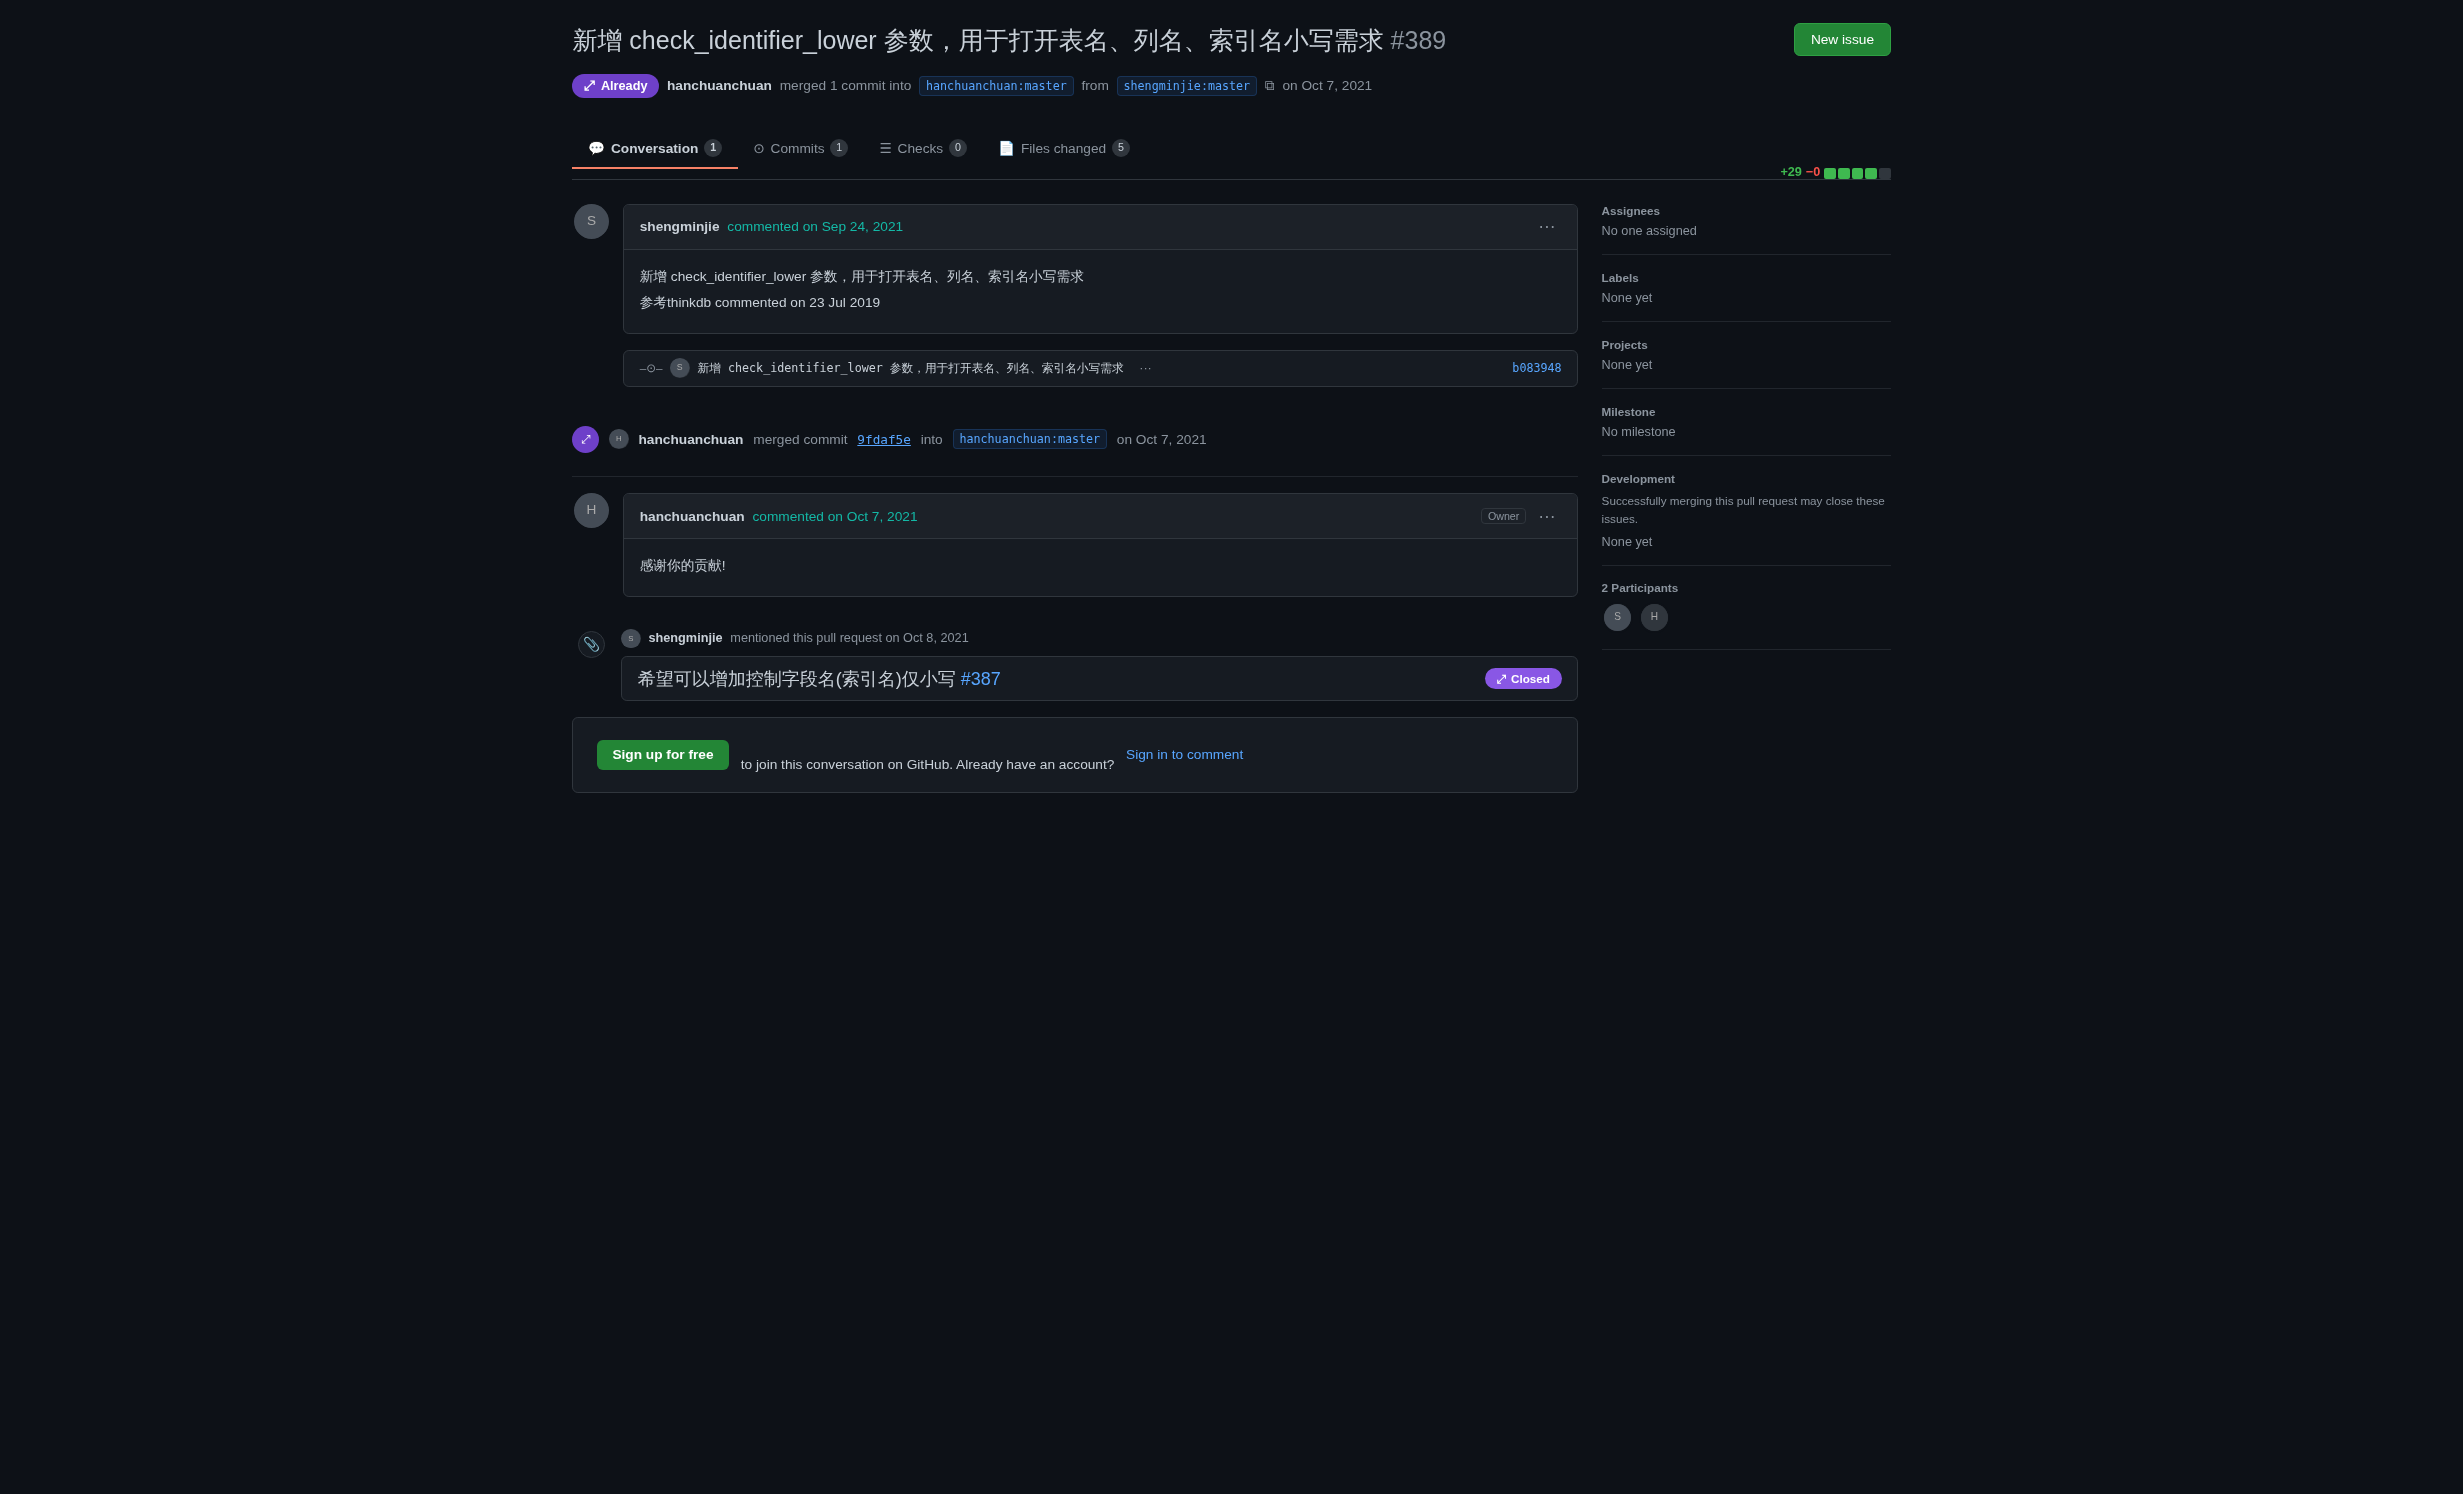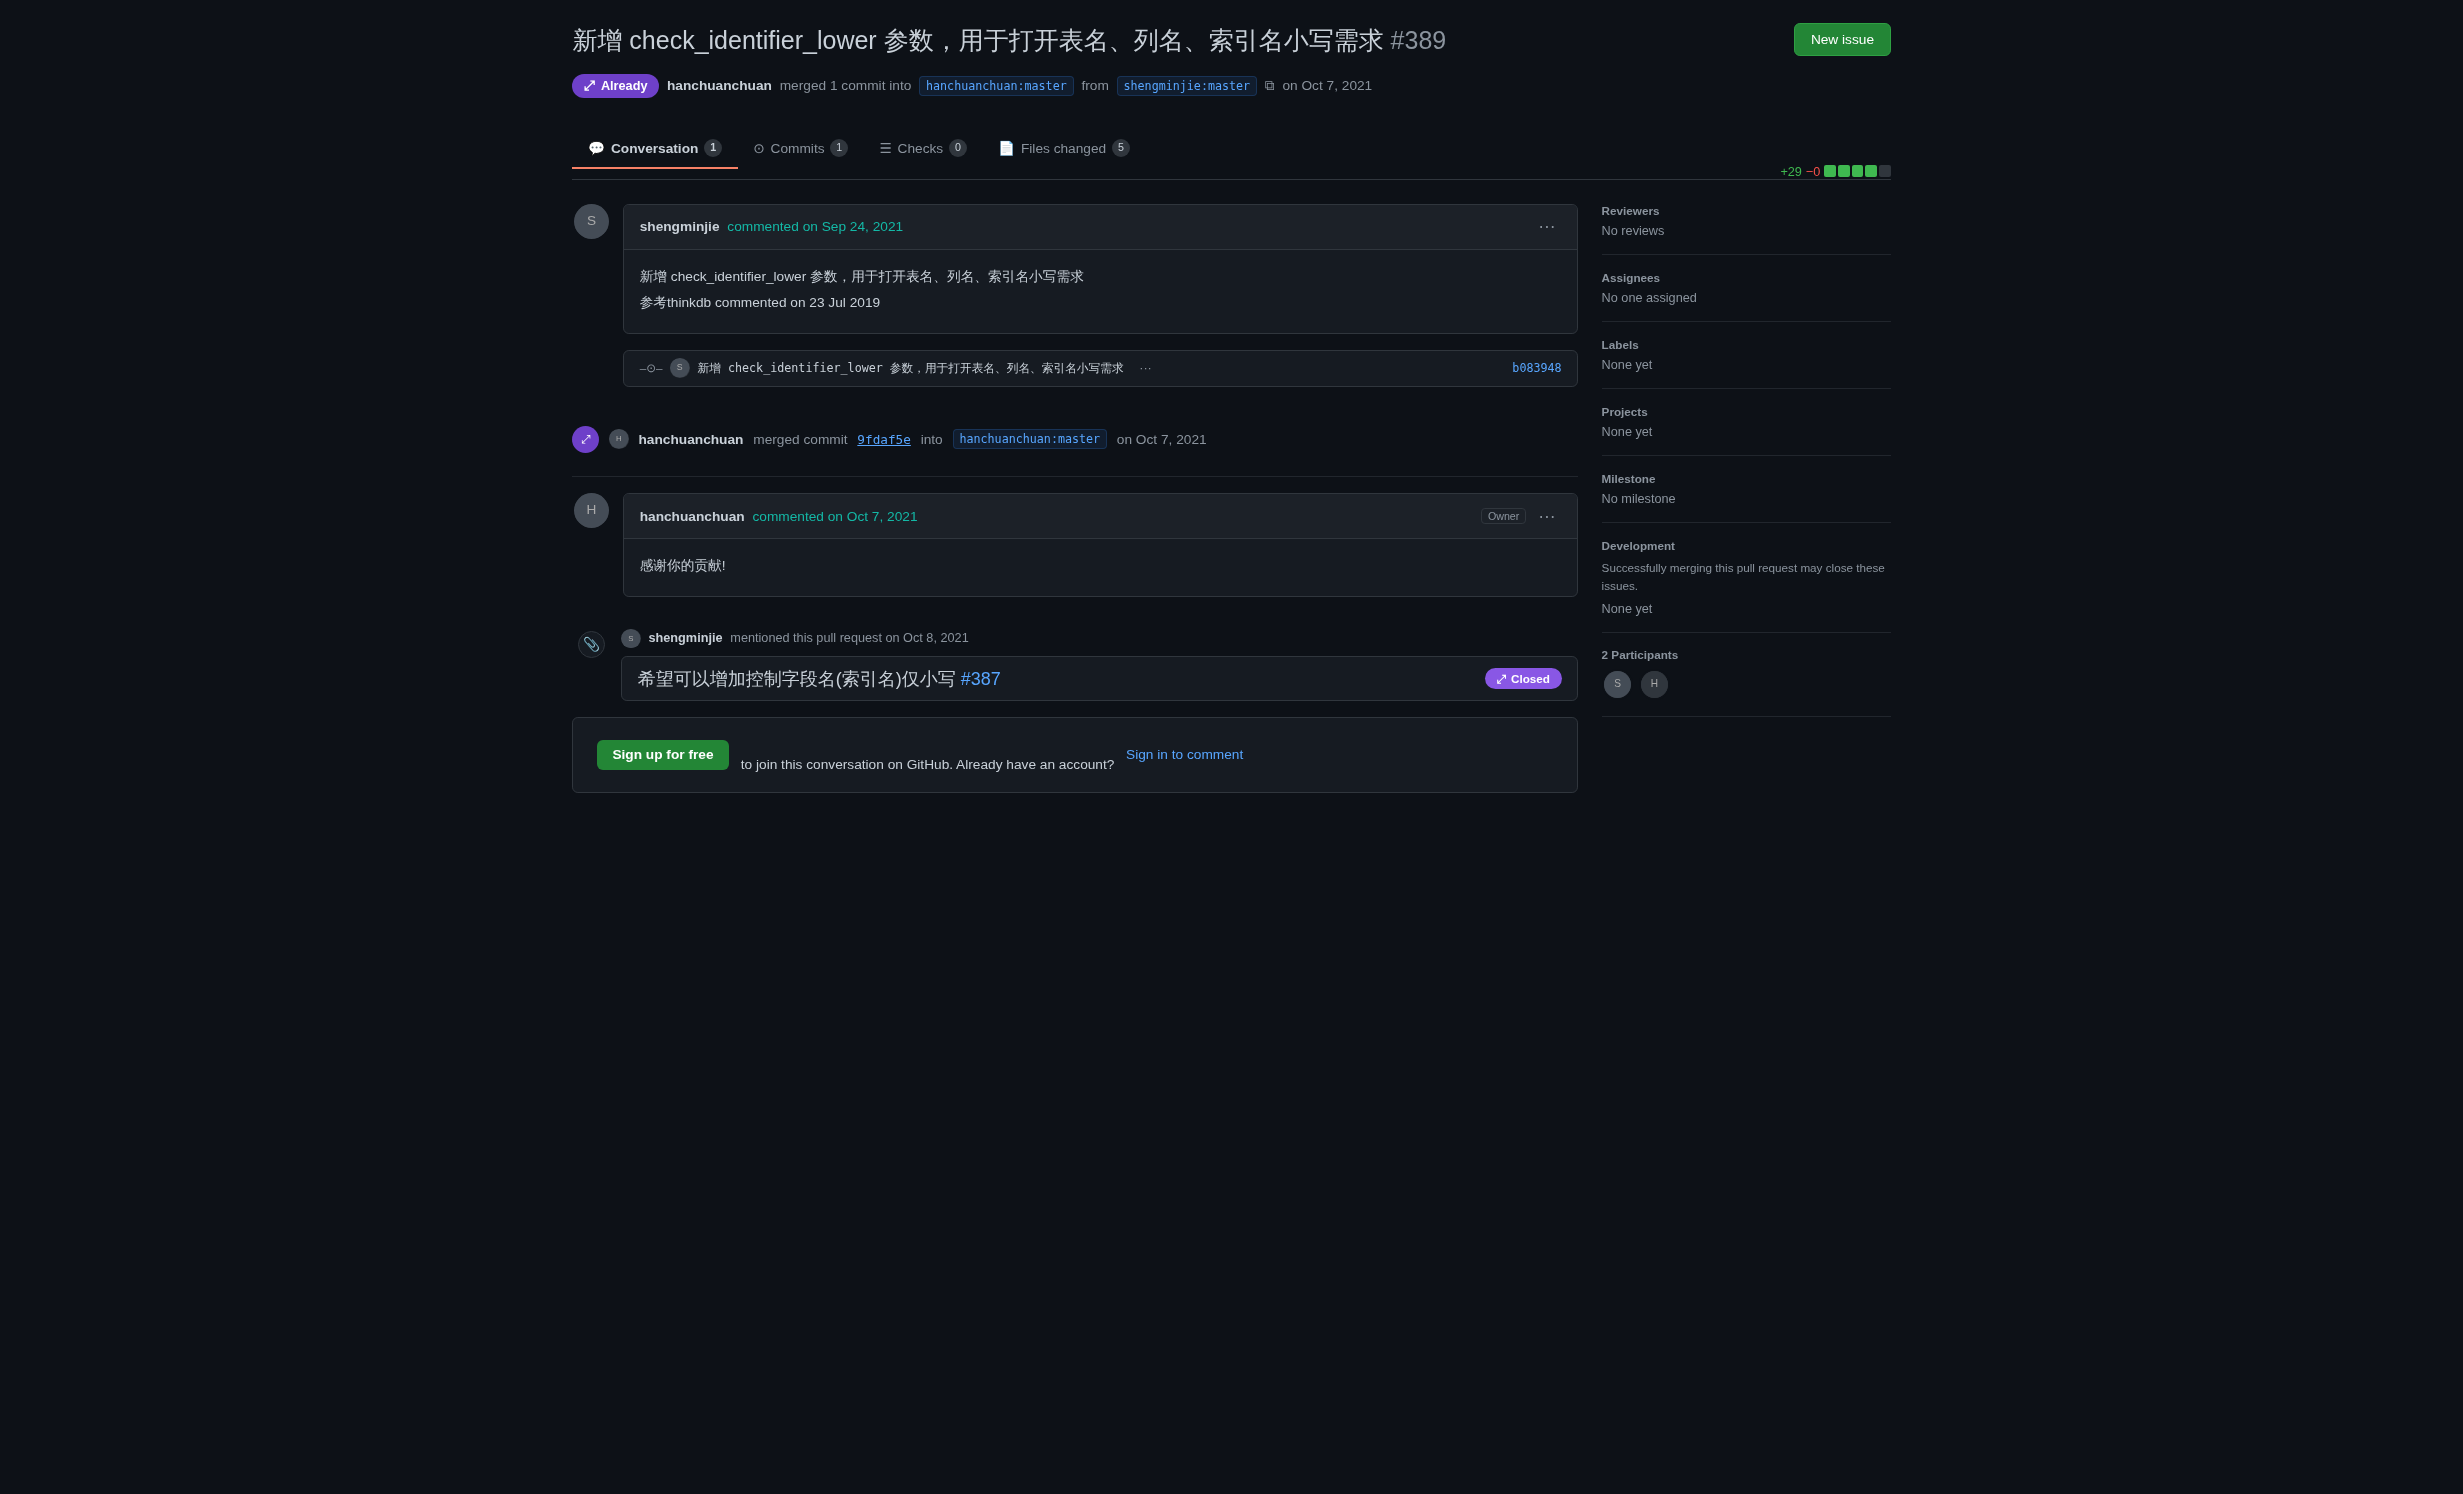--- a/index.html
+++ b/index.html
@@ -113,24 +113,24 @@
       text-align: center;
       line-height: 17.6px;
       height: 17.6px;
       display: inline-flex;
       align-items: center;
       justify-content: center;
     }
     .diff-stats {
       margin-left: auto;
       display: flex;
-      align-items: flex-start;
+      align-items: flex-end;
       gap: 3.9px;
       font-size: 12.7px;
-      font-weight: 400;
+      font-weight: 700;
       color: #c9d1d9;
       margin-top: 48px;
     }
     .diff-add { color: #3fb950; }
     .diff-remove { color: #f85149; }
     .diff-blocks { display: flex; gap: 2px; }
     .diff-block {
       width: 11.7px;
       height: 11.7px;
       border-radius: 2px;
@@ -586,24 +586,20 @@
       <div class="signup-bar">
         <button class="signup-btn">Sign up for free</button>
         <span class="signup-bar-text">to join this conversation on GitHub. Already have an account?</span>
         <a href="#" class="signup-bar-link">Sign in to comment</a>
       </div>
 
     </div>
 
     <div class="sidebar-col">
 
-      <div class="sidebar-section">
-        <div class="sidebar-label">Reviewers</div>
-        <div class="sidebar-value">No reviews</div>
-      </div>
 
       <div class="sidebar-section">
         <div class="sidebar-label">Assignees</div>
         <div class="sidebar-value">No one assigned</div>
       </div>
 
       <div class="sidebar-section">
         <div class="sidebar-label">Labels</div>
         <div class="sidebar-value">None yet</div>
       </div>

